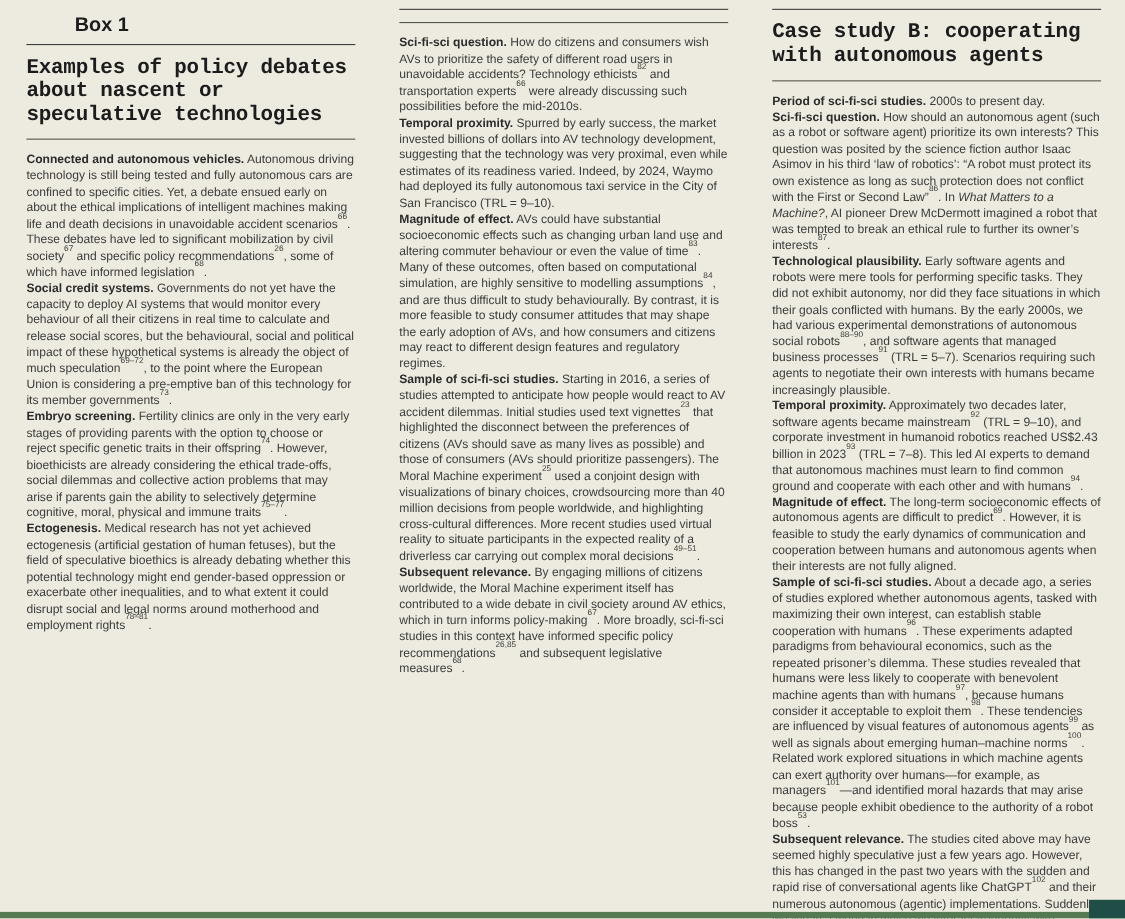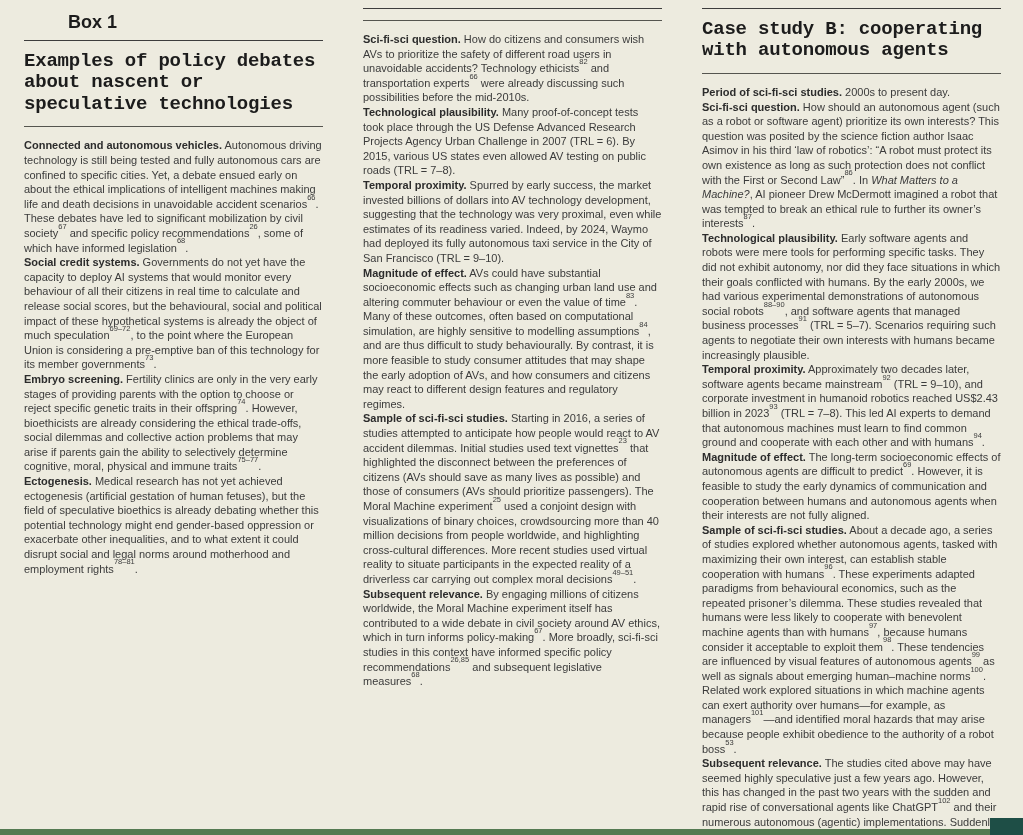--- a/index.html
+++ b/index.html
@@ -86,21 +86,20 @@
           <p class="para"><span class="lead">Embryo screening.</span> Fertility clinics are only in the very early stages of providing parents with the option to choose or reject specific genetic traits in their offspring<sup>74</sup>. However, bioethicists are already considering the ethical trade-offs, social dilemmas and collective action problems that may arise if parents gain the ability to selectively determine cognitive, moral, physical and immune traits<sup>75–77</sup>.</p>
           <p class="para"><span class="lead">Ectogenesis.</span> Medical research has not yet achieved ectogenesis (artificial gestation of human fetuses), but the field of speculative bioethics is already debating whether this potential technology might end gender-based oppression or exacerbate other inequalities, and to what extent it could disrupt social and legal norms around motherhood and employment rights<sup>78–81</sup>.</p>
         </div>
     </section>
 
     <section class="box">
       <hr class="rule under-label">
       <hr class="rule under-title">
       <div class="body-text">
           <p class="para"><span class="lead">Sci-fi-sci question.</span> How do citizens and consumers wish AVs to prioritize the safety of different road users in unavoidable accidents? Technology ethicists<sup>82</sup> and transportation experts<sup>66</sup> were already discussing such possibilities before the mid-2010s.</p>
-          <p class="para"><span class="lead">Technological plausibility.</span> Many proof-of-concept tests took place through the US Defense Advanced Research Projects Agency Urban Challenge in 2007 (TRL = 6). By 2015, various US states even allowed AV testing on public roads (TRL = 7–8).</p>
           <p class="para"><span class="lead">Temporal proximity.</span> Spurred by early success, the market invested billions of dollars into AV technology development, suggesting that the technology was very proximal, even while estimates of its readiness varied. Indeed, by 2024, Waymo had deployed its fully autonomous taxi service in the City of San Francisco (TRL = 9–10).</p>
           <p class="para"><span class="lead">Magnitude of effect.</span> AVs could have substantial socioeconomic effects such as changing urban land use and altering commuter behaviour or even the value of time<sup>83</sup>. Many of these outcomes, often based on computational simulation, are highly sensitive to modelling assumptions<sup>84</sup>, and are thus difficult to study behaviourally. By contrast, it is more feasible to study consumer attitudes that may shape the early adoption of AVs, and how consumers and citizens may react to different design features and regulatory regimes.</p>
           <p class="para"><span class="lead">Sample of sci-fi-sci studies.</span> Starting in 2016, a series of studies attempted to anticipate how people would react to AV accident dilemmas. Initial studies used text vignettes<sup>23</sup> that highlighted the disconnect between the preferences of citizens (AVs should save as many lives as possible) and those of consumers (AVs should prioritize passengers). The Moral Machine experiment<sup>25</sup> used a conjoint design with visualizations of binary choices, crowdsourcing more than 40 million decisions from people worldwide, and highlighting cross-cultural differences. More recent studies used virtual reality to situate participants in the expected reality of a driverless car carrying out complex moral decisions<sup>49–51</sup>.</p>
           <p class="para"><span class="lead">Subsequent relevance.</span> By engaging millions of citizens worldwide, the Moral Machine experiment itself has contributed to a wide debate in civil society around AV ethics, which in turn informs policy-making<sup>67</sup>. More broadly, sci-fi-sci studies in this context have informed specific policy recommendations<sup>26,85</sup> and subsequent legislative measures<sup>68</sup>.</p>
         </div>
     </section>
 
     <section class="box">
       <hr class="rule under-label">
       <h1 class="box-title">Case study B: cooperating with autonomous agents</h1>

